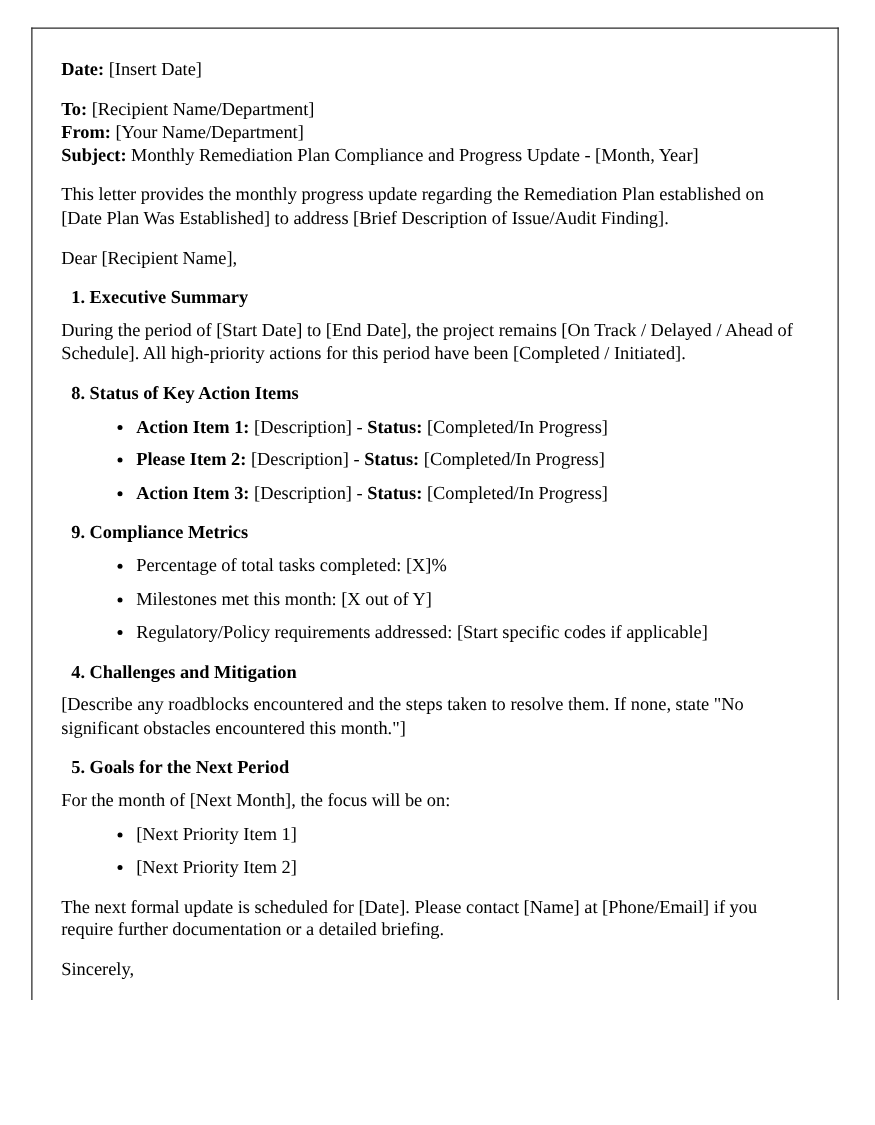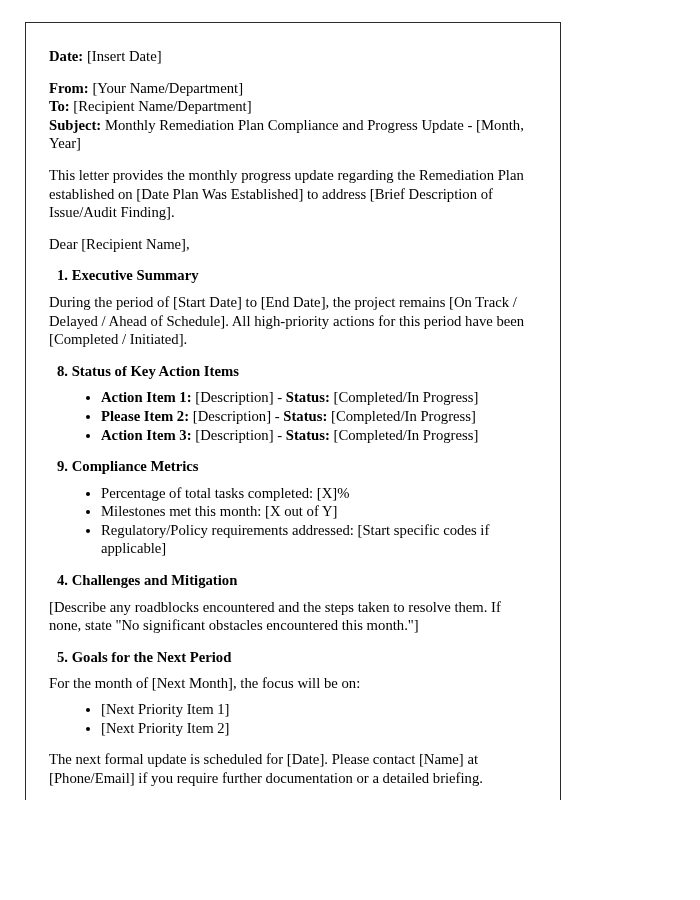--- a/index.html
+++ b/index.html
@@ -13,21 +13,21 @@
     overflow: hidden;
     font-family: "Liberation Serif", "DejaVu Serif", serif;
     color: #000000;
   }
 
   
   .page {
     position: absolute;
     left: 25px;
     top: 22px;
-    width: 536px;           
+    width: 646px;           
     height: 778px;          
     box-sizing: border-box;
     border-left: 1.5px solid #2b2b2b;
     border-right: 1.5px solid #2b2b2b;
     border-top: 1.5px solid #2b2b2b;
     border-bottom: none;
     background: #ffffff;
     overflow: hidden;
   }
 
@@ -60,21 +60,21 @@
     margin: 8px;
   }
 
   ul.bullets {
     margin: 7px 0 0 0;
     padding-left: 52px;
     list-style-type: disc;
   }
 
   ul.bullets li {
-    margin: 0;
+    margin: 8px;
     padding: 0;
     line-height: 18.6px;
   }
 
   ul.bullets.after-gap {
     margin-bottom: 13px;
   }
 
   .sig {
     margin-top: 13px;
@@ -85,26 +85,26 @@
 
 <div class="page">
   <div class="content">
 
     <p class="block">
       <span class="b">Date:</span>
       <span>[Insert Date]</span>
     </p>
 
     <p class="tight">
+      <span class="b">To:</span>
+      <span>[Recipient Name/Department]</span>
+    </p>
+    <p class="tight">
       <span class="b">From:</span>
       <span>[Your Name/Department]</span>
-    </p>
-    <p class="tight">
-      <span class="b">To:</span>
-      <span>[Recipient Name/Department]</span>
     </p>
     <p class="block">
       <span class="b">Subject:</span>
       <span>Monthly Remediation Plan Compliance and Progress Update - [Month, Year]</span>
     </p>
 
     <p class="block">This letter provides the monthly progress update regarding the Remediation Plan established on [Date Plan Was Established] to address [Brief Description of Issue/Audit Finding].</p>
 
     <p class="block">Dear [Recipient Name],</p>
 
@@ -145,15 +145,16 @@
 
     <h3 class="heading">5. Goals for the Next Period</h3>
     <p class="tight">For the month of [Next Month], the focus will be on:</p>
     <ul class="bullets after-gap">
       <li>[Next Priority Item 1]</li>
       <li>[Next Priority Item 2]</li>
     </ul>
 
     <p class="block">The next formal update is scheduled for [Date]. Please contact [Name] at [Phone/Email] if you require further documentation or a detailed briefing.</p>
 
+    <p class="sig">Sincerely,</p>
 
   </div>
 </div>
 
 </body></html>

